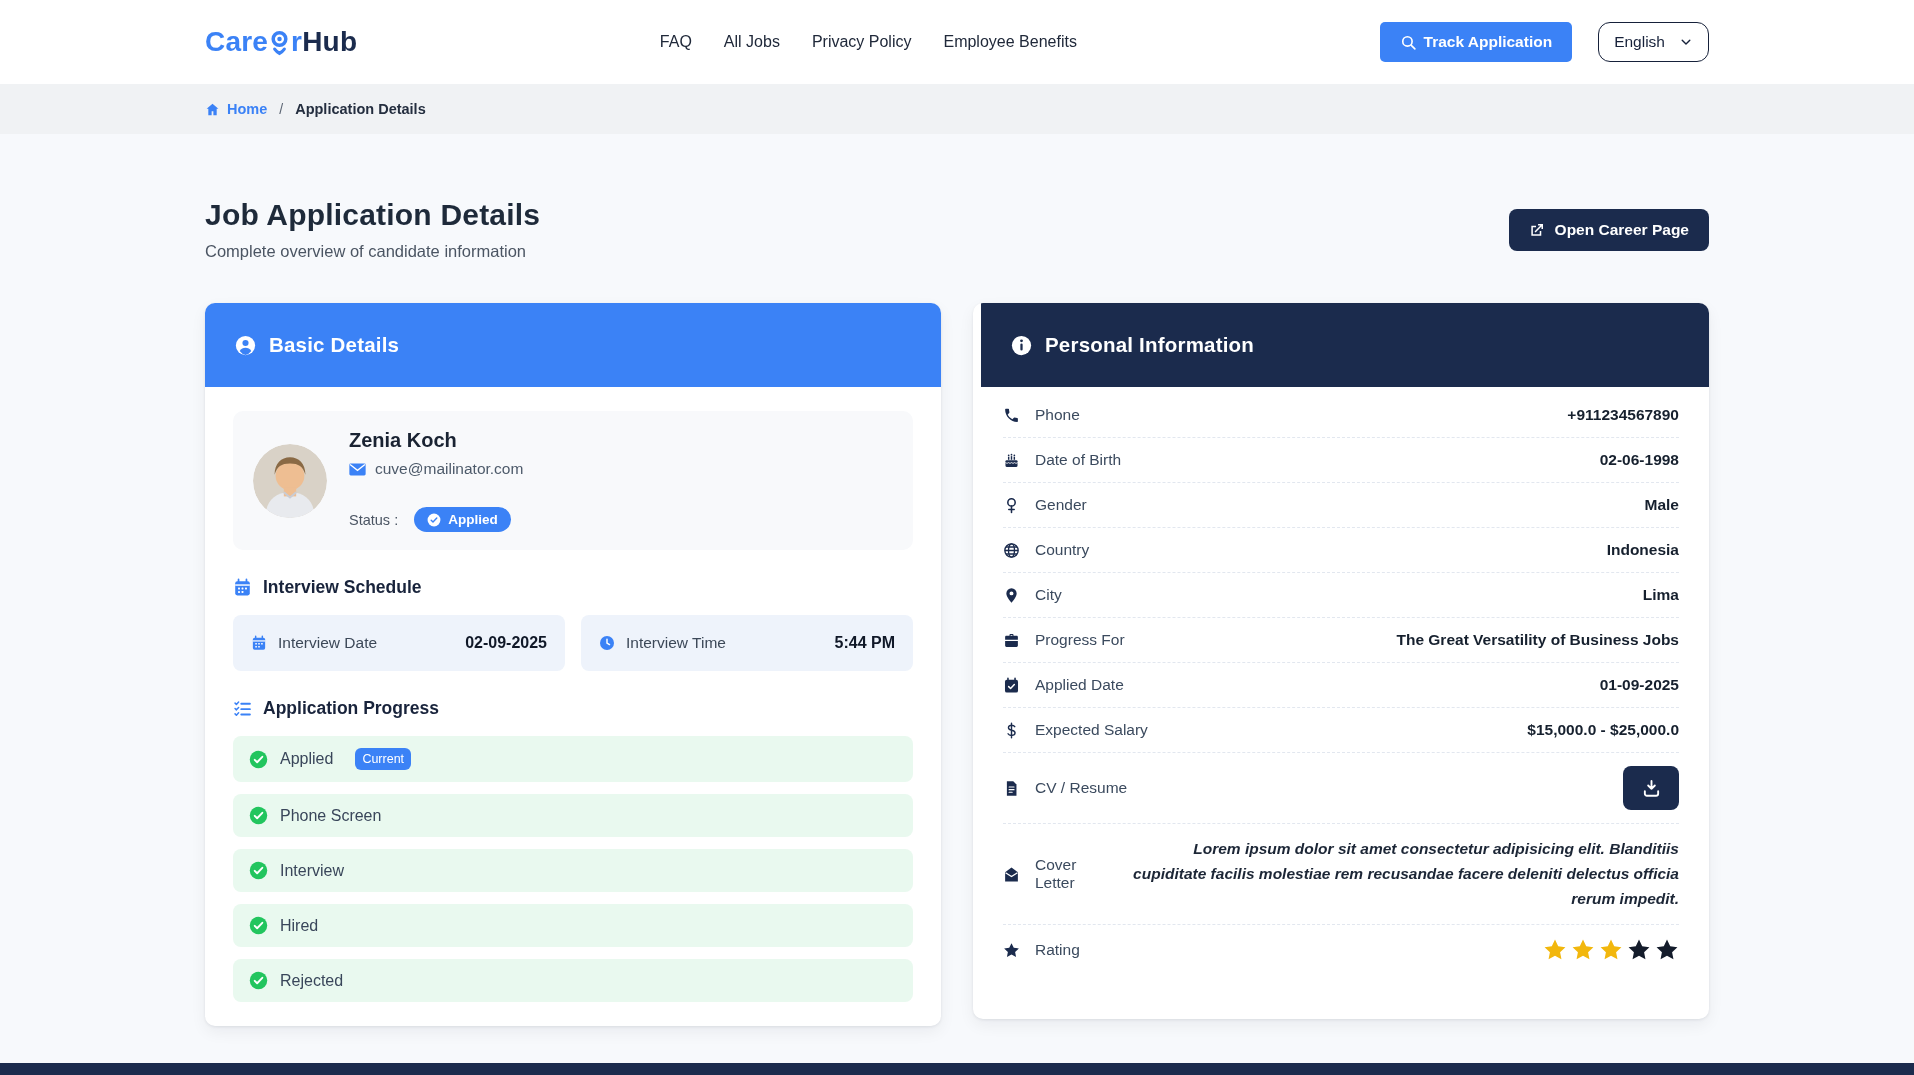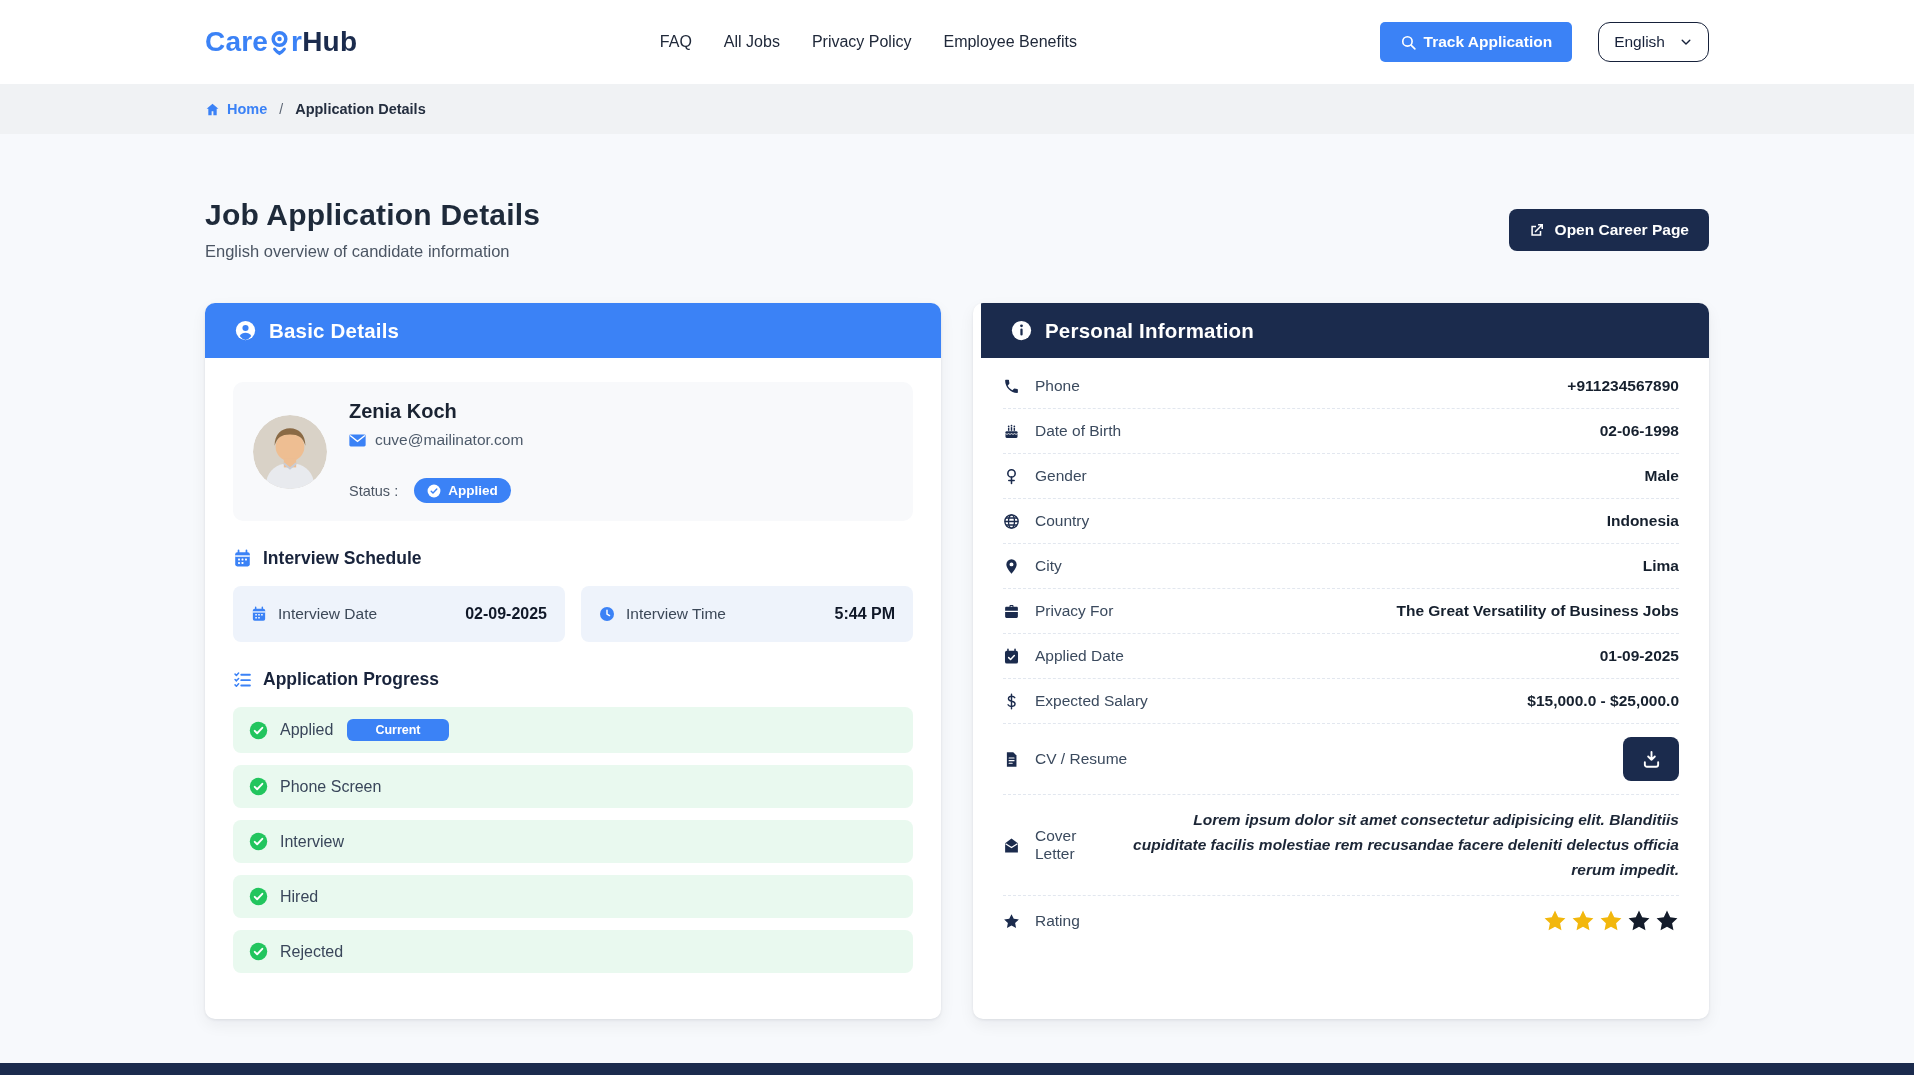--- a/index.html
+++ b/index.html
@@ -46,21 +46,21 @@
   .page-title { font-size:30px; font-weight:800; color:#1e2a3a; letter-spacing:.2px;text-align:center; }
   .page-subtitle { font-size:16.5px; color:#4b5563; margin-top:10px; }
   .open-career-btn { display:flex; align-items:center; gap:10px; background:#1b2b4d; color:#fff;
                      border:none; border-radius:8px; height:42px; padding:0 20px;
                      font-size:15.5px; font-weight:600; cursor:pointer; font-family:inherit; }
   .open-career-btn .icon { width:16px; height:16px; color:#fff; }
 
   .cards { display:flex; gap:32px; margin-top:42px; align-items:flex-start; }
   .card { flex:1; background:#fff; border-radius:10px; overflow:hidden; min-height:716px;
           box-shadow:0 1px 3px rgba(16,24,40,.08), 0 6px 16px rgba(16,24,40,.06); }
-  .card-header { height:55px; display:flex; align-items:center; gap:13px; padding:0 30px;
+  .card-header { height:84px; display:flex; align-items:center; gap:13px; padding:0 30px;
                  color:#fff; font-size:20.5px; font-weight:700; letter-spacing:.2px; }
   .card-header.blue { background:#3b82f6; }
   .card-header.navy { background:#1b2b4d;margin-left:8px; }
   .card-header .icon { width:21px; height:21px; }
 
   
   .card-body { padding:24px 28px 24px; }
   .profile-box { background:#f8f9fb; border-radius:10px; padding:18px 20px; display:flex; gap:22px; align-items:center; }
   .avatar { width:74px; height:74px; border-radius:50%; overflow:hidden; flex:none; }
   .profile-name { font-size:20px; font-weight:700; color:#1a2332; }
@@ -80,22 +80,22 @@
   .sched-box { flex:1; background:#eef3fb; border-radius:8px; padding:19px 18px;
                display:flex; align-items:center; gap:11px; }
   .sched-box .icon { width:16px; height:16px; color:#3b82f6; }
   .sched-label { font-size:15.5px; color:#3c4858; }
   .sched-value { margin-left:auto; font-size:16px; font-weight:700; color:#101828; }
 
   .steps { margin-top:17px; display:flex; flex-direction:column; gap:12px; }
   .step-row { background:#e9f9ef; border-radius:8px; padding:12px 16px; display:flex; align-items:center; gap:12px; }
   .step-row .icon { width:19px; height:19px; color:#22c55e; }
   .step-label { font-size:16px; color:#39465a; }
-  .current-badge { background:#3b82f6; color:#fff; border-radius:6px; padding:4px 28px;
-                   font-size:12.5px; font-weight:700; margin-left:2px; }
+  .current-badge { background:#3b82f6; color:#fff; border-radius:6px; padding:4px 7px;
+                   font-size:12.5px; font-weight:400; margin-left:10px; }
 
   
   .pi-body { padding:6px 30px 20px; }
   .pi-row { display:flex; align-items:center; gap:15px; padding:13px 0; border-bottom:1px dashed #e2e7ef; }
   .pi-row:last-child { border-bottom:none; }
   .pi-row .row-icon { width:17px; height:17px; color:#1b2b4d; }
   .pi-label { font-size:15.5px; color:#3b4a5e; }
   .pi-value { margin-left:auto; font-size:15.5px; font-weight:700; color:#16202e; text-align:right; }
   .download-btn { margin-left:auto; width:56px; height:44px; background:#1b2b4d; border:none;
                   border-radius:8px; display:flex; align-items:center; justify-content:center; cursor:pointer; }
@@ -165,21 +165,21 @@
     <span>Home</span>
   </a>
   <span class="crumb-sep">/</span>
   <span class="crumb-current">Application Details</span>
 </div>
 
 <main class="main">
   <div class="title-row">
     <div>
       <h1 class="page-title">Job Application Details</h1>
-      <div class="page-subtitle">English overview of candidate information</div>
+      <div class="page-subtitle">Complete overview of candidate information</div>
     </div>
     <button class="open-career-btn">
       <span class="icon">
           <svg viewBox="0 0 24 24">
             <path d="M13.6 3H21v7.4h-2.3V6.9l-8.8 8.8-1.6-1.6 8.8-8.8h-3.5z" fill="currentColor"></path>
             <path d="M3.5 5.6h7v2.3H5.8v10.3h10.3v-4.7h2.3v7H3.5z" fill="currentColor"></path>
           </svg>
         </span>
       <span>Open Career Page</span>
     </button>
@@ -420,21 +420,21 @@
             <span class="pi-label">City</span>
             <span class="pi-value">Lima</span>
           </div>
           <div class="pi-row">
             <span class="icon row-icon">
               <svg viewBox="0 0 24 24">
                 <path d="M9.2 5.4V4.1c0-.7.6-1.3 1.3-1.3h3c.7 0 1.3.6 1.3 1.3v1.3h4.4c1 0 1.8.8 1.8 1.8v3.9h-18V7.2c0-1 .8-1.8 1.8-1.8zM10.7 4.3v1.1h2.6V4.3z" fill="currentColor"></path>
                 <path d="M3 12.6h18v6.6c0 1-.8 1.8-1.8 1.8H4.8c-1 0-1.8-.8-1.8-1.8z" fill="currentColor"></path>
               </svg>
             </span>
-            <span class="pi-label">Privacy For</span>
+            <span class="pi-label">Progress For</span>
             <span class="pi-value">The Great Versatility of Business Jobs</span>
           </div>
           <div class="pi-row">
             <span class="icon row-icon">
               <svg viewBox="0 0 24 24">
                 <path d="M7 1.8v3.4M17 1.8v3.4" stroke="currentColor" stroke-width="2.2" stroke-linecap="round"></path>
                 <rect x="2.8" y="4" width="18.4" height="18" rx="2.6" fill="currentColor"></rect>
                 <path d="M8 13.6l2.7 2.7 5.3-5.6" fill="none" stroke="#ffffff" stroke-width="2.1" stroke-linecap="round" stroke-linejoin="round"></path>
               </svg>
             </span>

